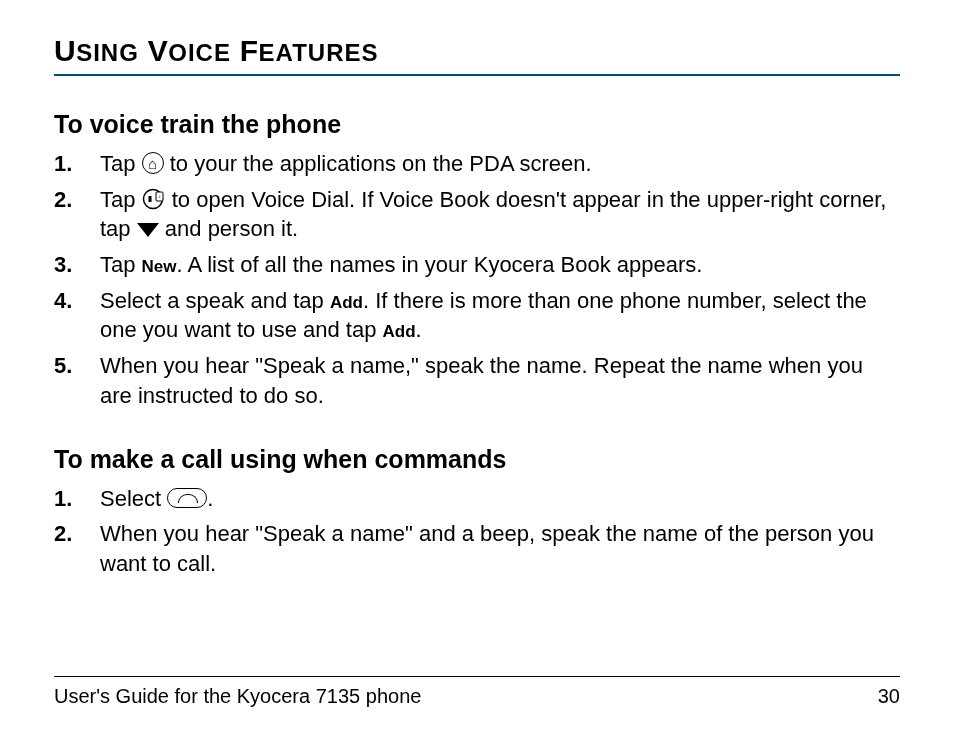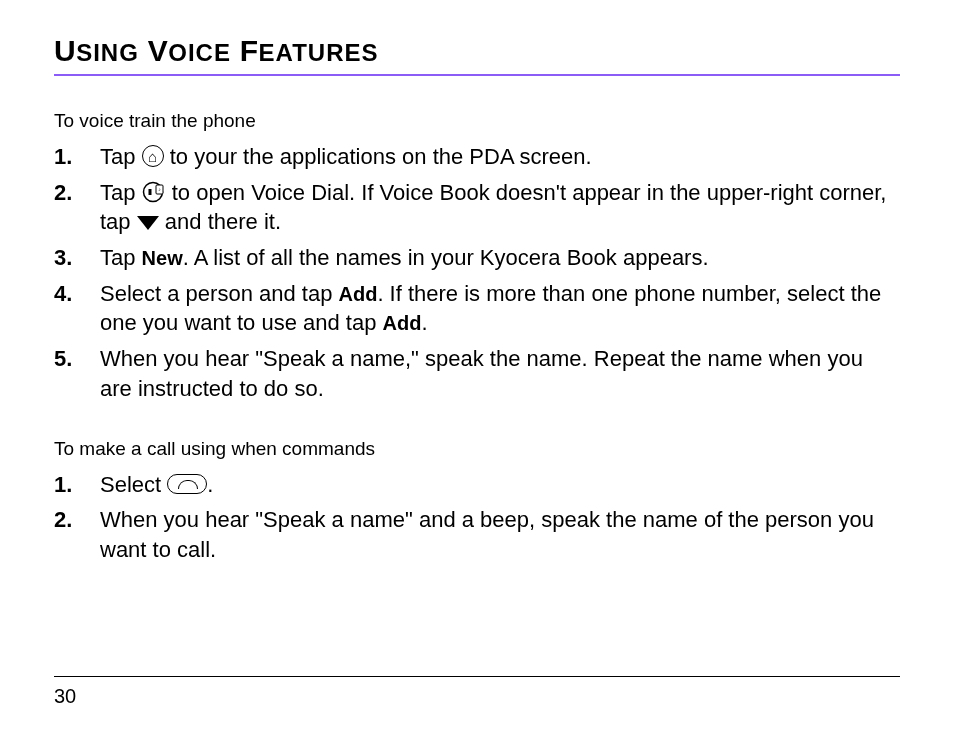--- a/index.html
+++ b/index.html
@@ -11,30 +11,30 @@
       color: #000;
       padding: 34px 54px 30px 54px;
       display: flex;
       flex-direction: column;
     }
     .page-title {
       font-family: Arial, Helvetica, sans-serif;
       font-weight: bold;
       font-size: 30px;
       letter-spacing: 0.5px;
-      border-bottom: 2px solid #8b5cf6;
+      border-bottom: 2px solid #0c4a6e;
       padding-bottom: 6px;
       margin-bottom: 34px;
     }
     .page-title .caps { font-size: 30px; }
     .page-title .small-caps { font-size: 24px; letter-spacing: 1px; }
     .section-heading {
       font-family: Arial, Helvetica, sans-serif;
-      font-weight: normal;
-      font-size: 19px;
+      font-weight: bold;
+      font-size: 25px;
       margin-bottom: 10px;
     }
     ol.steps {
       list-style: none;
       counter-reset: step;
       margin-bottom: 28px;
     }
     ol.steps > li {
       counter-increment: step;
       position: relative;
@@ -48,21 +48,21 @@
       position: absolute;
       left: 0;
       top: 0;
       font-weight: bold;
       font-family: Arial, Helvetica, sans-serif;
       font-size: 22px;
     }
     .bold-ui {
       font-family: Arial, Helvetica, sans-serif;
       font-weight: bold;
-      font-size: 20px;
+      font-size: 17px;
     }
     .icon-circ {
       display: inline-flex;
       vertical-align: middle;
       width: 22px;
       height: 22px;
       border: 1.5px solid #000;
       border-radius: 50%;
       align-items: center;
       justify-content: center;
@@ -136,40 +136,41 @@
 <ol class="steps">
   <li>
     <span>Tap </span><span class="icon-circ home-inner"></span><span> to your the applications on the PDA screen.</span>
   </li>
   <li>
     <span>Tap </span><span class="voice-icon"><svg viewBox="0 0 24 22">
           <circle cx="11" cy="11" r="9.5" fill="none" stroke="#000" stroke-width="1.5"></circle>
           <rect x="6.5" y="8" width="3" height="6" fill="#000"></rect>
           <rect x="14" y="4" width="7" height="9" rx="1" fill="#fff" stroke="#000" stroke-width="1"></rect>
           <text x="17.5" y="10" font-size="5" text-anchor="middle">♪</text>
-        </svg></span><span> to open Voice Dial. If Voice Book doesn't appear in the upper-right corner, tap </span><span class="down-tri"></span><span> and there it.</span>
+        </svg></span><span> to open Voice Dial. If Voice Book doesn't appear in the upper-right corner, tap </span><span class="down-tri"></span><span> and person it.</span>
   </li>
   <li>
     <span>Tap </span><span class="bold-ui">New</span><span>. A list of all the names in your Kyocera Book appears.</span>
   </li>
   <li>
-    <span>Select a person and tap </span><span class="bold-ui">Add</span><span>. If there is more than one phone number, select the one you want to use and tap </span><span class="bold-ui">Add</span><span>.</span>
+    <span>Select a speak and tap </span><span class="bold-ui">Add</span><span>. If there is more than one phone number, select the one you want to use and tap </span><span class="bold-ui">Add</span><span>.</span>
   </li>
   <li>
     <span>When you hear "Speak a name," speak the name. Repeat the name when you are instructed to do so.</span>
   </li>
 </ol>
 
 <h2 class="section-heading">To make a call using when commands</h2>
 <ol class="steps">
   <li>
     <span>Select </span><span class="call-key"></span><span>.</span>
   </li>
   <li>
     <span>When you hear "Speak a name" and a beep, speak the name of the person you want to call.</span>
   </li>
 </ol>
 
 <div class="spacer"></div>
 
 <div class="footer">
+  <span>User's Guide for the Kyocera 7135 phone</span>
   <span>30</span>
 </div>
 
 </body></html>

